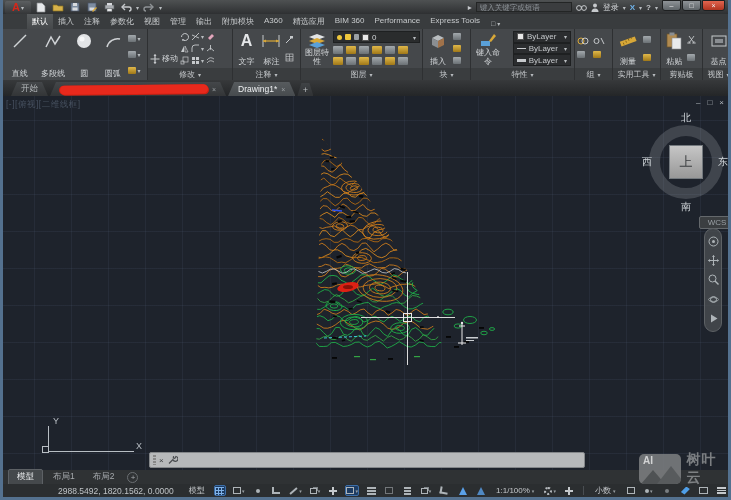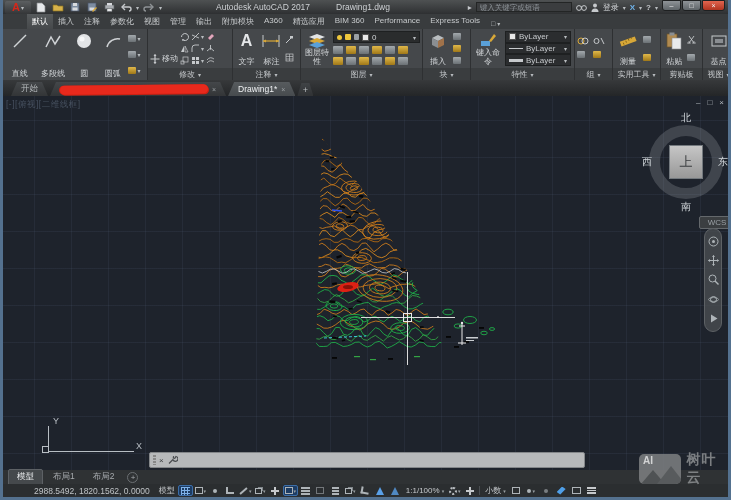--- a/index.html
+++ b/index.html
@@ -55,21 +55,21 @@
               gap:3px;padding:0 3px;color:#d3d6d9;font-size:8px;margin-bottom:1px;}
   .lc-bulb{width:5px;height:5px;border-radius:50%;background:#eec73c;}
   .lc-sun{width:6px;height:6px;background:#eec73c;border-radius:1px;}
   .lc-lock{width:5px;height:6px;background:#9aa0a4;border-radius:1px;}
   .lc-sw{width:7px;height:7px;background:#e8e8e8;border:1px solid #555;}
   .layericons{display:flex;gap:3px;align-items:center;height:10px;}
   .lmini{width:10px;height:8px;border-radius:1px;background:linear-gradient(#a3a9ad,#6b7175);}
   .lmini.gold{background:linear-gradient(#e0b84a,#a07818);}
   .propcol{display:flex;flex-direction:column;justify-content:space-between;width:66px;padding:1px 0;}
   .combo{height:12px;background:#2b2d2f;border:1px solid #1e2021;display:flex;align-items:center;
-         font-size:8px;color:#c6c9cc;padding:0 3px;gap:3px;}
+         font-size:8px;color:#c6c9cc;padding:0 3px;gap:3px;margin-left:8px;}
   .combo .sw{width:7px;height:7px;background:#e8e8e8;border:1px solid #555;}
   .combo .ln{width:14px;height:1px;background:#c6c9cc;}
   .combo .ln.thick{height:3px;}
   .combo .grow{flex:1;}
   .grpgrid{display:grid;grid-template-columns:14px 14px;grid-template-rows:12px 12px;gap:2px;align-content:center;padding:0 2px;}
   
   .filetabs{height:16px;background:linear-gradient(#37393b,#242628);display:flex;align-items:flex-end;padding-left:8px;gap:2px;}
   .ftab{height:14px;display:flex;align-items:center;gap:4px;padding:0 10px;font-size:8.5px;color:#b9bdc0;
         background:linear-gradient(#44474a,#333537);clip-path:polygon(6px 0,calc(100% - 6px) 0,100% 100%,0 100%);}
   .ftab.active{background:linear-gradient(#575b5e,#474b4e);color:#eef0f2;}
@@ -118,21 +118,21 @@
   .cmd-up{color:#3d3f41;font-size:7px;}
   
   .layoutbar{position:absolute;left:0;right:0;top:470px;height:14px;background:#2f3234;display:flex;
              align-items:center;padding-left:5px;gap:2px;}
   .ltab{font-size:8.5px;color:#a6aaae;padding:1px 8px;}
   .ltab.active{background:#45494c;color:#e8eaec;border:1px solid #5d6165;border-radius:2px 2px 0 0;}
   .ltab-plus{width:11px;height:11px;border:1px solid #6b6f73;border-radius:50%;color:#a6aaae;font-size:8px;
              display:flex;align-items:center;justify-content:center;margin-left:3px;}
   
   .statusbar{position:absolute;left:0;right:0;top:484px;height:13px;background:#2b2e30;display:flex;
-             align-items:center;gap:0;padding-left:31px;}
+             align-items:center;gap:6px;padding-left:55px;}
   .coords{color:#bfc3c6;font-size:8.5px;margin-right:6px;white-space:nowrap;}
   .sbtn{color:#c6c9cc;font-size:8px;padding:1px 3px;display:flex;align-items:center;gap:2px;white-space:nowrap;}
   .sic{width:15px;height:11px;display:flex;align-items:center;justify-content:center;border-radius:2px;
        border:1px solid transparent;gap:1px;}
   .sic.on{background:#1d3c63;border-color:#3c6ea8;}
   .sdd{font-size:5px;color:#9aa0a4;}
   .ssep{width:1px;height:9px;background:#4a4e52;margin:0 2px;}
   .u-grid{width:9px;height:8px;background-image:linear-gradient(#7fb2e8 1px,transparent 1px),
           linear-gradient(90deg,#7fb2e8 1px,transparent 1px);background-size:3px 3px;}
   .u-box{width:8px;height:7px;border:1px solid #aeb4b8;}
@@ -210,24 +210,20 @@
           </svg>
       </span>
       <span class="dd">▾</span>
       <span class="qi">
         <svg width="12" height="10">
             <path d="M10 5 h-7 a2 2 0 0 0 0 4" fill="none" stroke="#8f9396" stroke-width="1.4"></path>
             <path d="M7 2 L10 5 L7 8" fill="none" stroke="#8f9396" stroke-width="1.4"></path>
           </svg>
       </span>
       <span class="dd">▾</span>
-    </div>
-    <div class="titletext">
-      <span>Autodesk AutoCAD 2017</span>
-      <span>Drawing1.dwg</span>
     </div>
     <div class="infocenter">
       <span class="ic-glyph">▸</span>
       <input class="ic-search" placeholder="键入关键字或短语" style="">
       <svg width="11" height="9">
           <circle cx="3" cy="5" r="2.4" fill="none" stroke="#c6c9cc" stroke-width="1"></circle>
           <circle cx="8" cy="5" r="2.4" fill="none" stroke="#c6c9cc" stroke-width="1"></circle>
           <path d="M5 4 h1" stroke="#c6c9cc"></path>
         </svg>
       <svg width="8" height="9">

